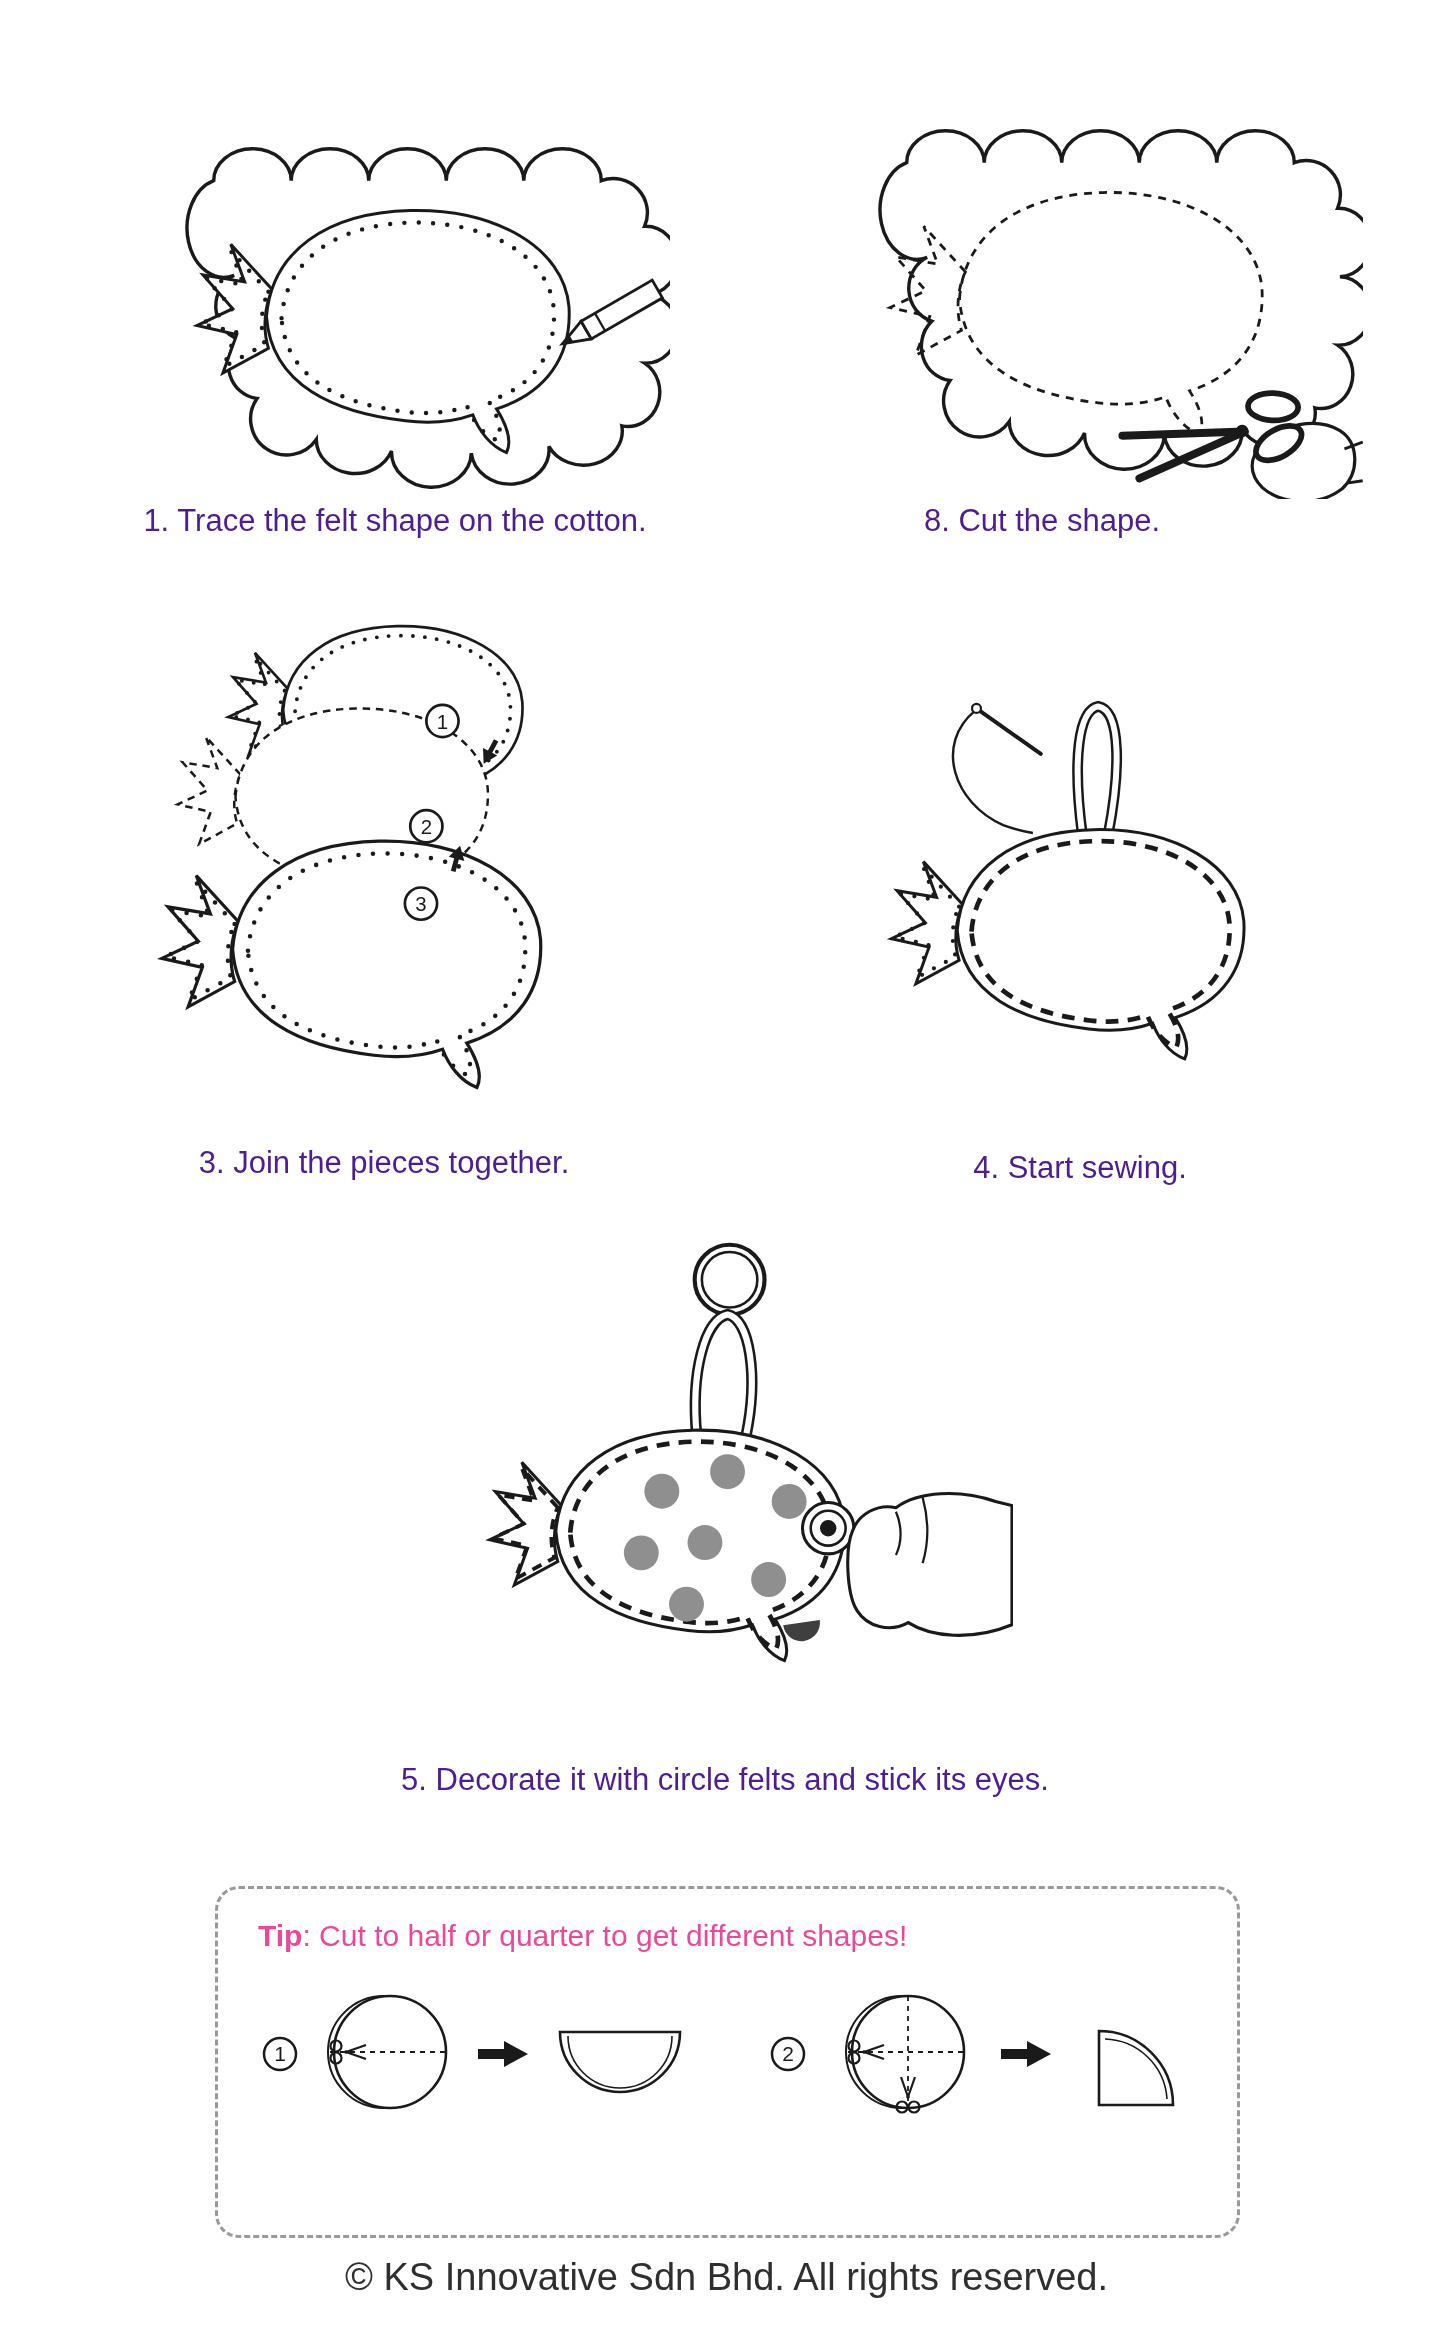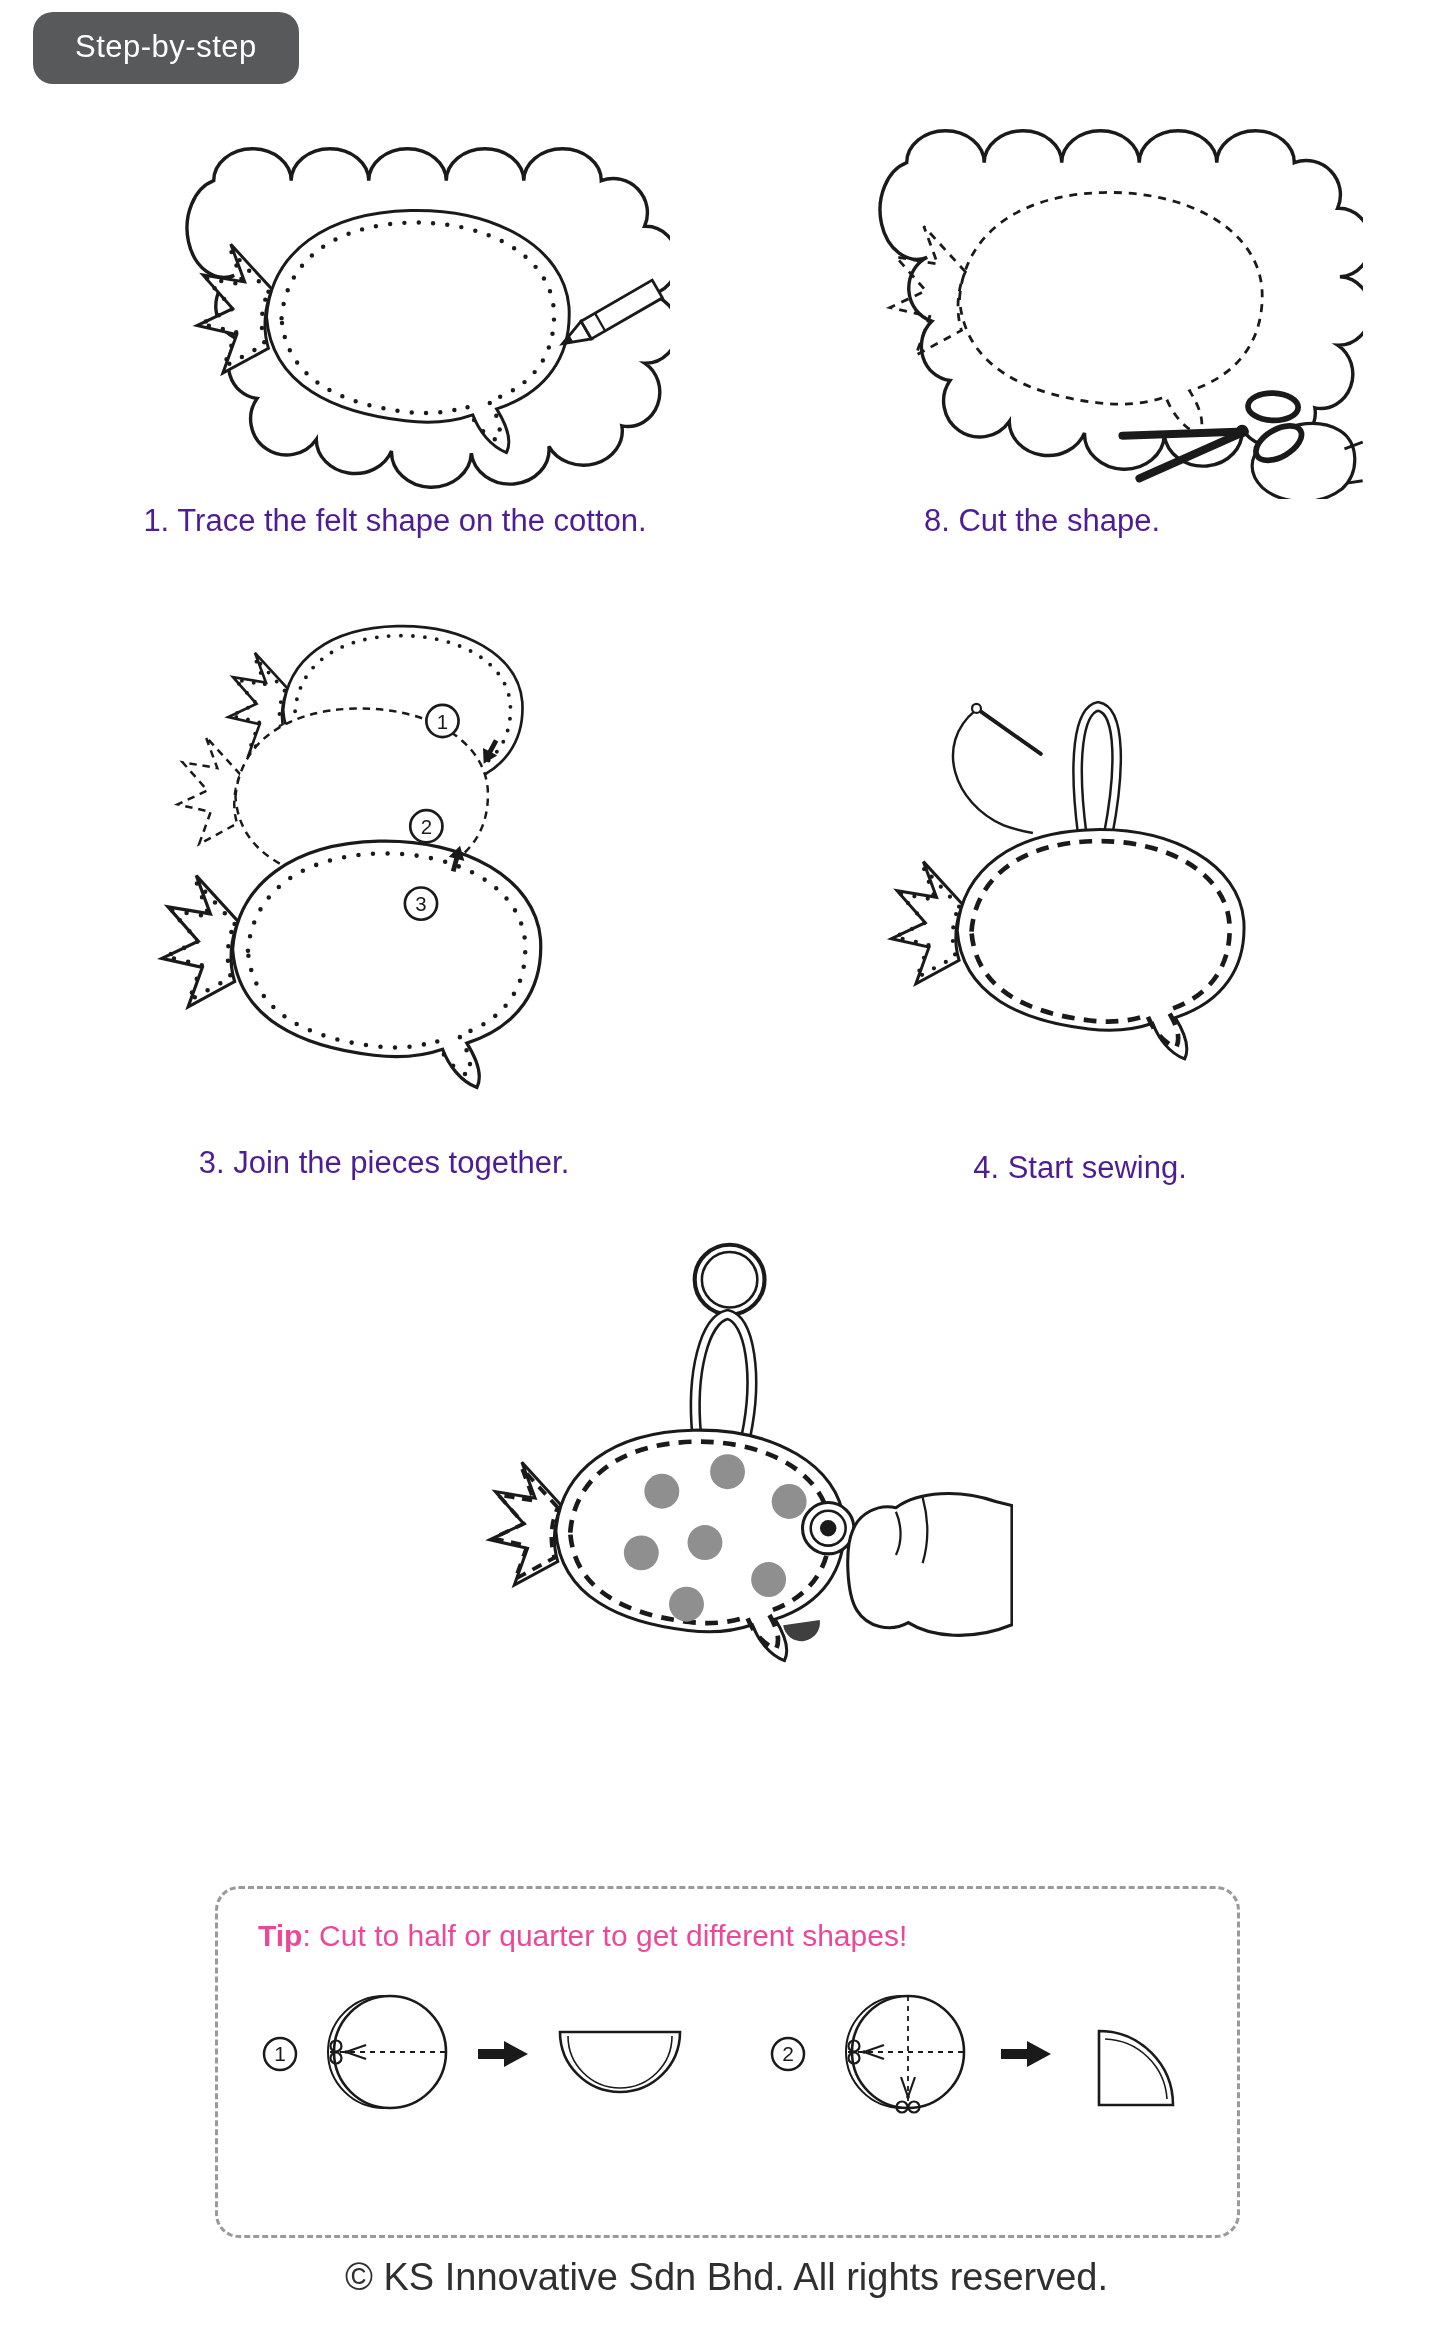--- a/index.html
+++ b/index.html
@@ -49,21 +49,20 @@
         <circle cx="-8" cy="-6" r="5.5"></circle>
         <circle cx="-8" cy="6" r="5.5"></circle>
         <circle cx="2" cy="0" r="1.8" fill="#1a1a1a" stroke="none"></circle>
       </g>
       <g id="arrowDown">
           <path d="M-3,0 h6 v16 h7 l-10,17 -10,-17 h7 z"></path>
         </g>
     </defs>
   </svg>
 
-  <div class="tab">Step-by-step</div>
 
   <svg class="ill" style="left:145px;top:118px" width="525" height="399" viewBox="0 0 460 350">
     <use href="#cloud" fill="#ffffff" stroke="#1a1a1a" stroke-width="3"></use>
     <g transform="translate(28,22) scale(0.87)">
       <use href="#fishTail" fill="#ffffff" stroke="#1a1a1a" stroke-width="3"></use>
       <use href="#fishBody" fill="#ffffff" stroke="#1a1a1a" stroke-width="3"></use>
       <use href="#fishBody" transform="translate(24.2,19) scale(0.9)" fill="none" stroke="#1a1a1a" stroke-width="5" stroke-dasharray="0 16" stroke-linecap="round"></use>
       <use href="#fishTail" transform="translate(5.6,16.7) scale(0.9)" fill="none" stroke="#1a1a1a" stroke-width="5" stroke-dasharray="0 16" stroke-linecap="round"></use>
     </g>
     <g transform="translate(366,198) rotate(-30)">
@@ -169,20 +168,21 @@
       <path d="M404,300 C410,284 428,274 446,278 C468,262 508,260 543,272 L559,276 L559,392 C520,408 480,404 458,390 C440,400 418,394 408,378 C398,362 396,318 404,300 Z" fill="#ffffff" stroke="#1a1a1a" stroke-width="3"></path>
       <path d="M446,282 C452,296 452,312 446,324" fill="none" stroke="#1a1a1a" stroke-width="2.2"></path>
       <path d="M472,268 C478,290 478,312 472,332" fill="none" stroke="#1a1a1a" stroke-width="2.2"></path>
     </g>
   </svg>
 
   <div class="cap" id="cap1">1. Trace the felt shape on the cotton.</div>
   <div class="cap" id="cap2">8. Cut the shape.</div>
   <div class="cap" id="cap3">3. Join the pieces together.</div>
   <div class="cap" id="cap4">4. Start sewing.</div>
+  <div class="cap" id="cap5">5. Decorate it with circle felts and stick its eyes.</div>
 
   <div class="tipbox">
     <div class="tip-head">
       <b>Tip</b><span>: Cut to half or quarter to get different shapes!</span>
     </div>
     <div class="tip-row">
 
       <svg width="44" height="46" viewBox="0 0 44 46">
         <circle cx="22" cy="23" r="16" fill="#ffffff" stroke="#1a1a1a" stroke-width="2.5"></circle>
         <text x="22" y="30" text-anchor="middle" font-size="21">1</text>

